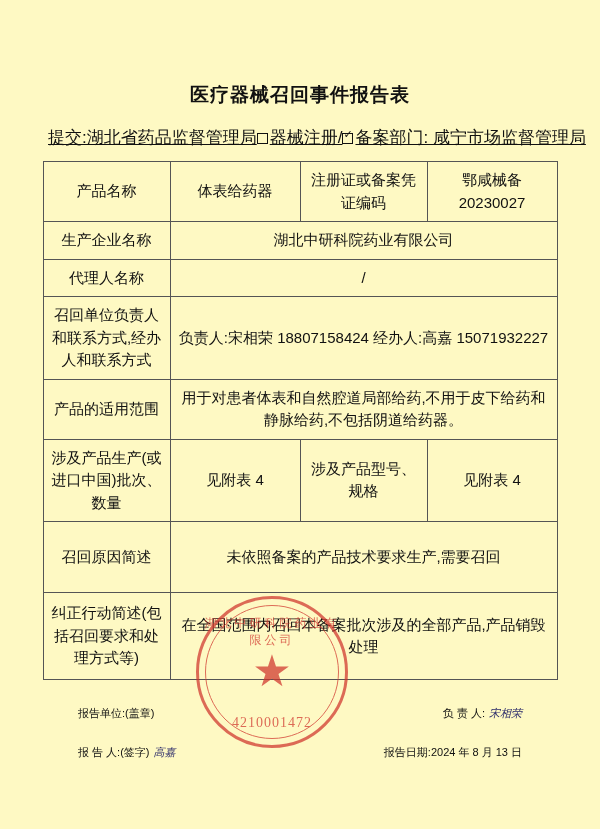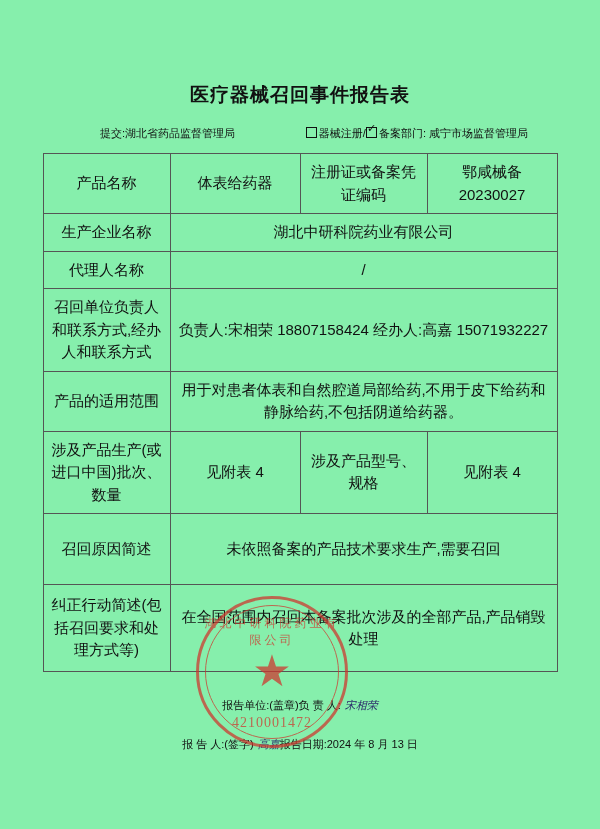--- a/index.html
+++ b/index.html
@@ -12,38 +12,39 @@
     height: 829px;
     font-family: "Liberation Sans", "DejaVu Sans", sans-serif;
     color: #1a1a1a;
     position: relative;
     overflow: hidden;
   }
   .page {
     position: relative;
     width: 600px;
     height: 829px;
-    background: #86efac;
+    background: #fef9c3;
   }
   .title {
     text-align: center;
     font-size: 19px;
     font-weight: bold;
     letter-spacing: 1px;
     margin: 0;
     padding-top: 82px;
     color: #111;
   }
   .subheader {
     display: flex;
     justify-content: space-between;
     align-items: baseline;
-    font-size: 11px;
-    padding: 18px 72px 0 100px;
-    color: #111;
+    font-size: 17px;
+    padding: 18px 72px 0 48px;
+    color: #111;
+    text-decoration: underline;
   }
   .subheader .left { white-space: nowrap; }
   .subheader .right { white-space: nowrap; }
   .chk {
     display: inline-block;
     width: 9px;
     height: 9px;
     border: 1px solid #111;
     margin-right: 2px;
     vertical-align: -1px;
@@ -85,21 +86,21 @@
   .footer {
     width: 456px;
     margin: 0 auto;
     padding-top: 26px;
     font-size: 11px;
     color: #111;
     position: relative;
   }
   .footer-row {
     display: flex;
-    justify-content: center;
+    justify-content: space-between;
     padding: 0 6px 24px 6px;
   }
   .footer-cell { white-space: nowrap; }
   .sig {
     font-family: "Liberation Serif", "DejaVu Serif", serif;
     color: #2a2a6a;
     font-style: italic;
     padding-left: 4px;
   }
   

